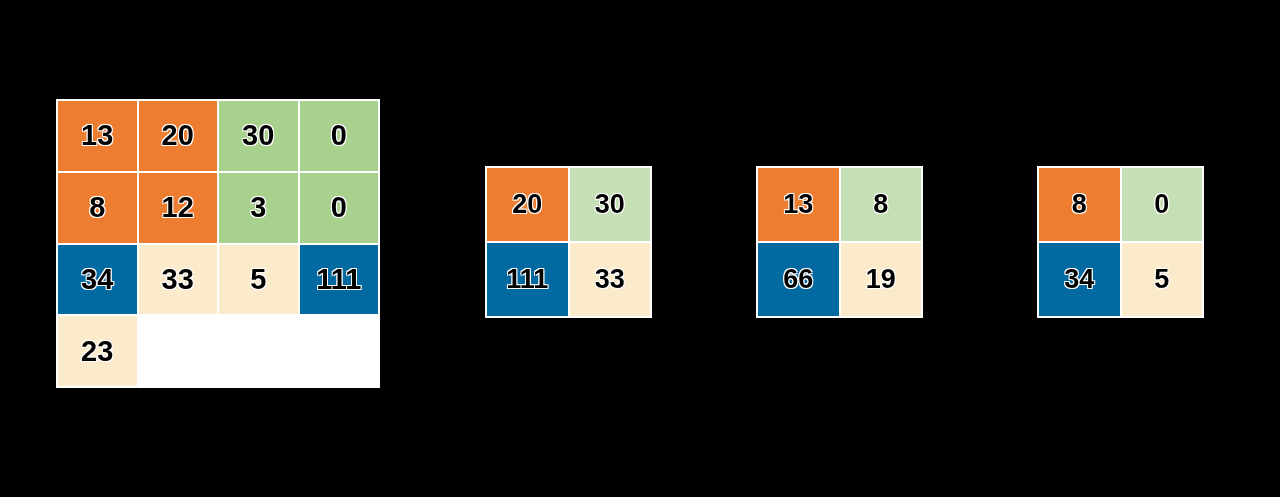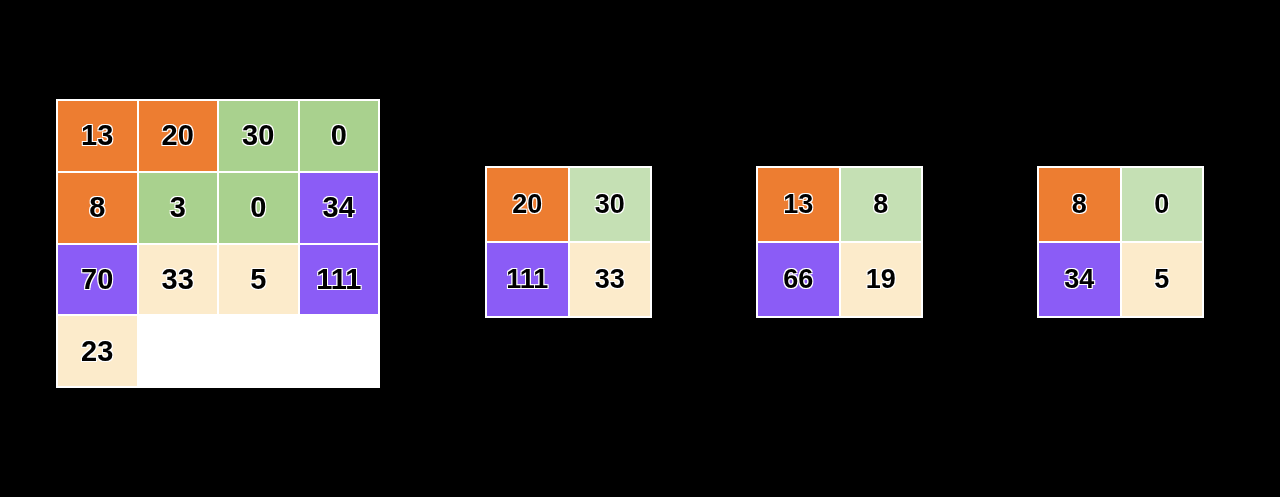--- a/index.html
+++ b/index.html
@@ -60,36 +60,36 @@
       -1px -1px 0 #ffffff;
   }
 
   #matrix-main .cell { font-size: 29px; }
   .grid-small .cell  { font-size: 27px; }
 
   
   .c-orange      { background: #ED7D31; }
   .c-green       { background: #A9D18E; }
   .c-green-light { background: #C5E0B4; }
-  .c-blue        { background: #8b5cf6; }
+  .c-blue        { background: #0369a1; }
   .c-cream       { background: #FCEBCB; }
 </style>
 </head>
 <body>
 
 <div class="grid" id="matrix-main">
     <div class="cell c-orange">13</div>
     <div class="cell c-orange">20</div>
     <div class="cell c-green">30</div>
     <div class="cell c-green">0</div>
     <div class="cell c-orange">8</div>
+    <div class="cell c-orange">12</div>
     <div class="cell c-green">3</div>
     <div class="cell c-green">0</div>
     <div class="cell c-blue">34</div>
-    <div class="cell c-blue">70</div>
     <div class="cell c-cream">33</div>
     <div class="cell c-cream">5</div>
     <div class="cell c-blue">111</div>
     <div class="cell c-cream">23</div>
   </div>
 
 <div class="grid grid-small" id="matrix-pool-1">
     <div class="cell c-orange">20</div>
     <div class="cell c-green-light">30</div>
     <div class="cell c-blue">111</div>

